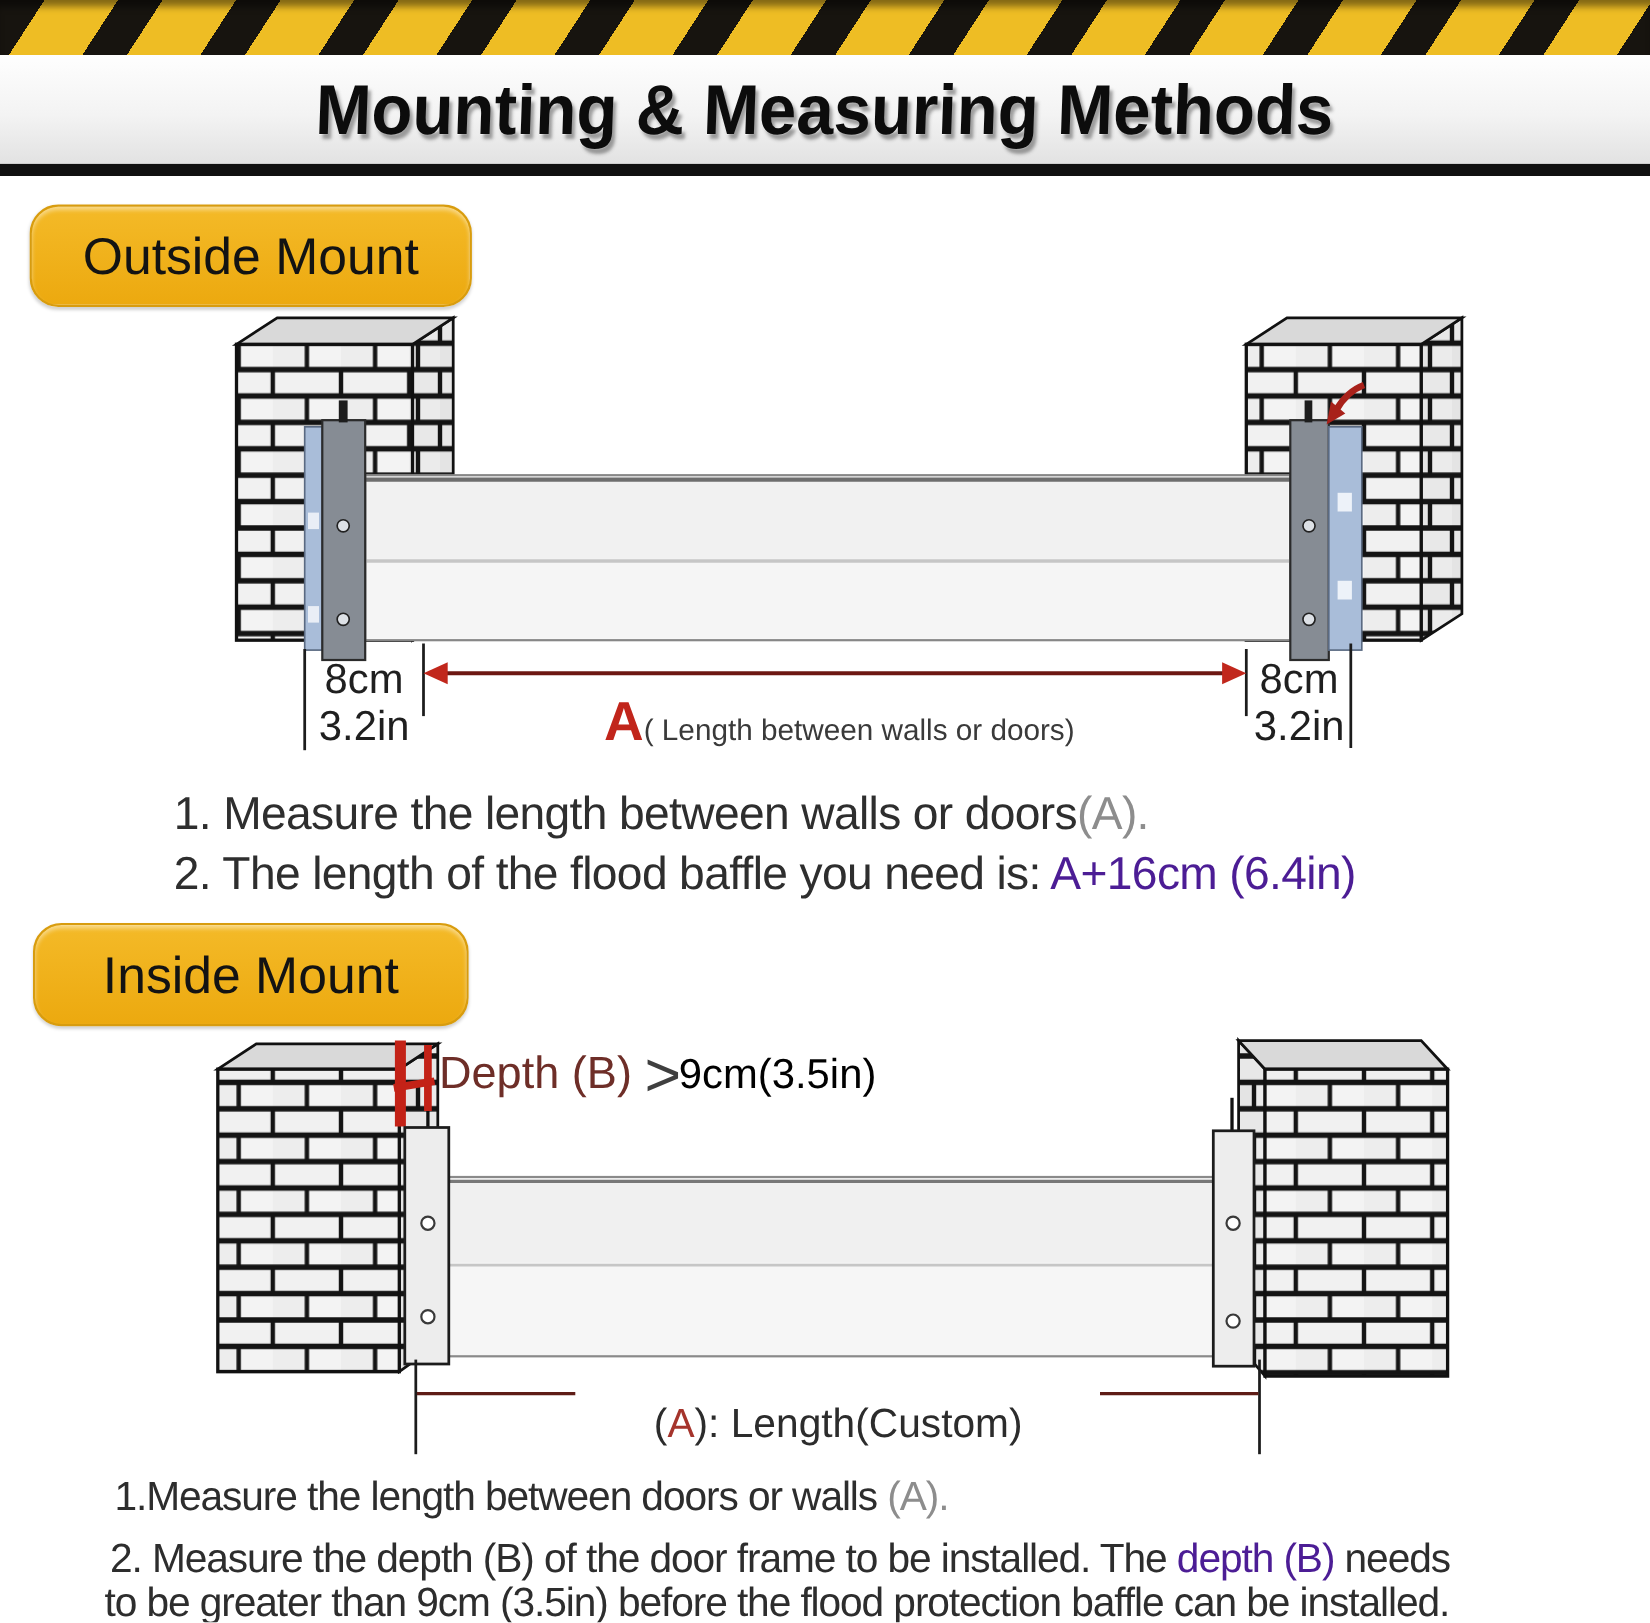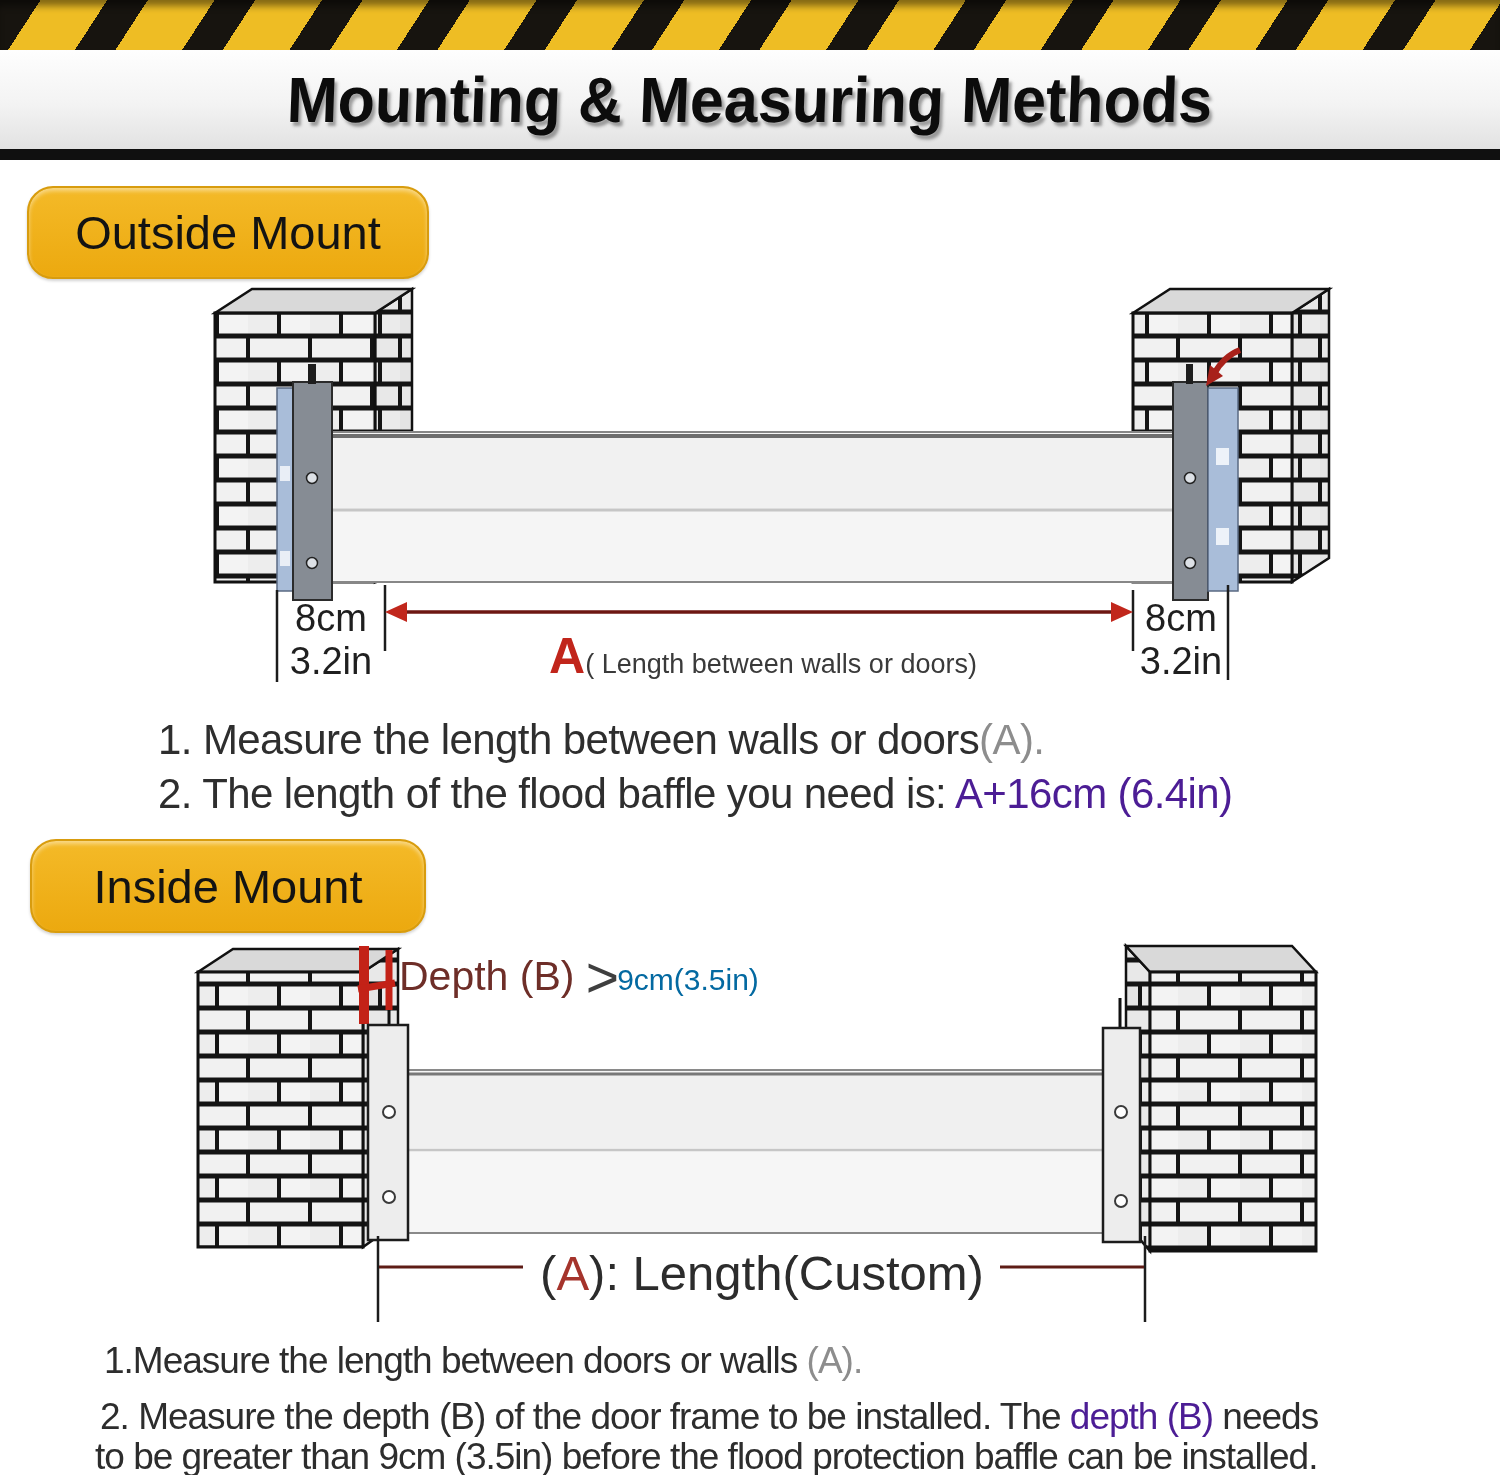--- a/index.html
+++ b/index.html
@@ -40,22 +40,22 @@
   .big-a{font-size:50px;font-weight:bold;color:#c1251b;}
   .span-text{font-size:27px;color:#3a3a3a;}
   .step{font-size:42px;color:#2e2e2e;letter-spacing:-0.6px;margin-left:40px;}
   #out-step1{left:118px;top:716px;}
   #out-step2{left:118px;top:770px;}
   .ref-gray{color:#8d8d8d;}
   .red-text{color:#4c1d95;}
   #in-depth{left:399px;top:944px;}
   .depth-l{font-size:41px;color:#6e2e28;}
   .depth-gt{font-size:57px;color:#3f3f3f;letter-spacing:-2px;vertical-align:-7px;}
-  .depth-v{font-size:30px;color:#0369a1;text-align:center;}
-  #in-span{left:762px;top:1245px;font-size:49px;color:#2c2c2c;}
+  .depth-v{font-size:38px;color:#000000;text-align:center;}
+  #in-span{left:762px;top:1273px;font-size:37px;color:#2c2c2c;}
   .dim-a{color:#a5342c;}
   .step-in{font-size:37px;color:#2d2d2d;letter-spacing:-1px;}
   #in-step1{left:104px;top:1340px;}
   #in-step2{left:100px;top:1396px;}
   #in-step3{left:95px;top:1436px;}
 </style>
 </head>
 <body>
 
 <div class="stage">

